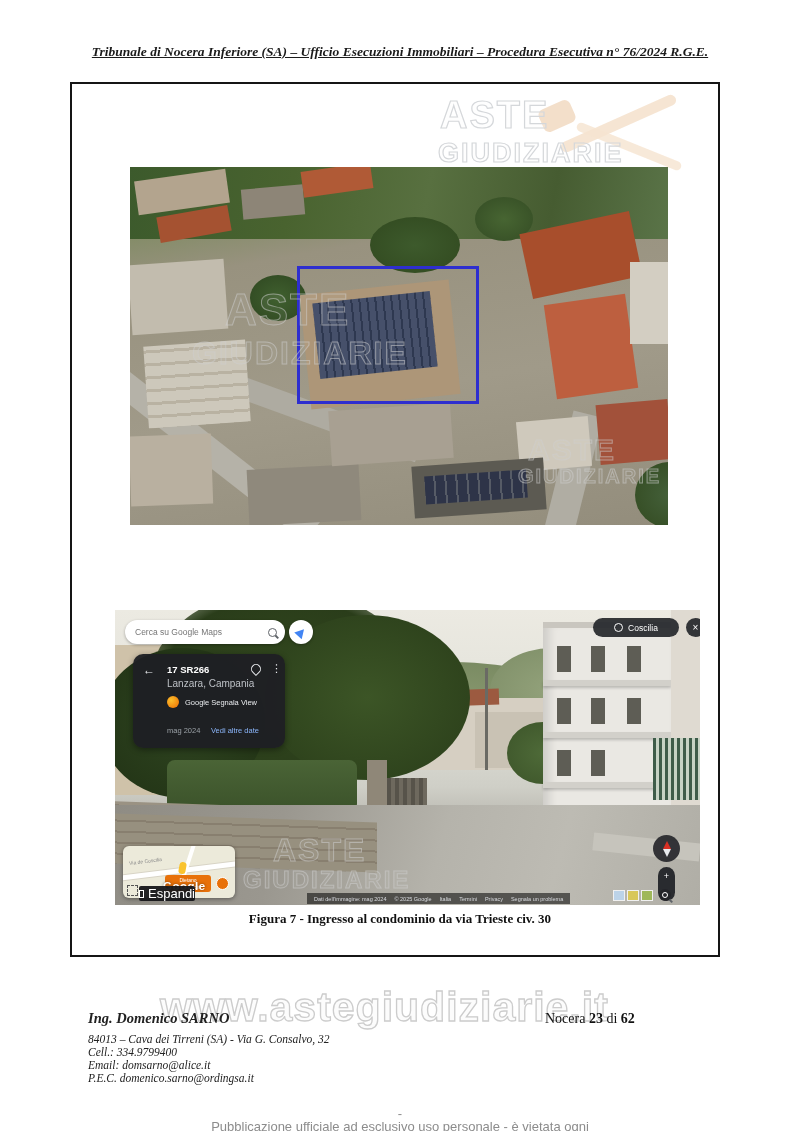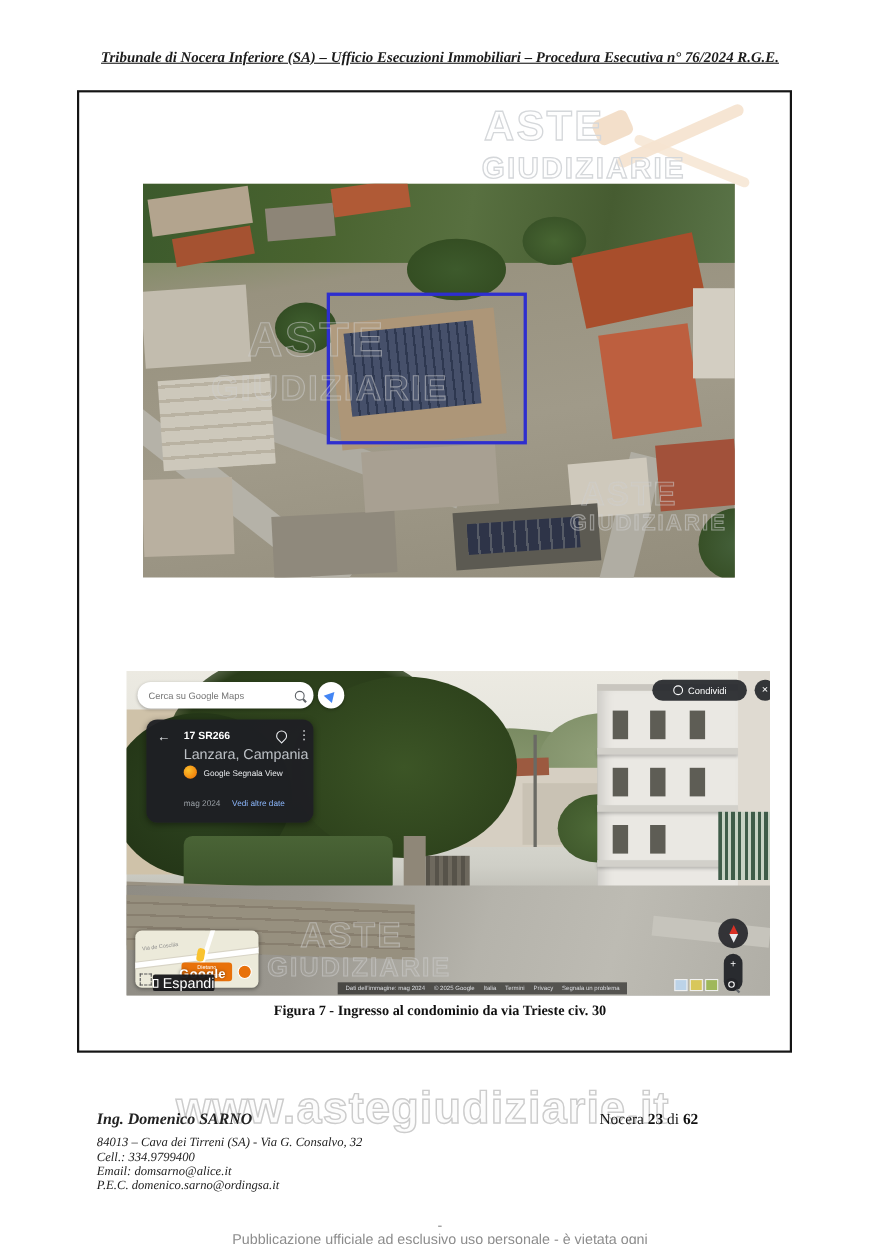--- a/index.html
+++ b/index.html
@@ -180,32 +180,32 @@
       <input placeholder="Cerca su Google Maps" style="">
       <span class="mag"></span>
     </div>
     <div class="abs" style="left:174px;top:10px;width:24px;height:24px;border-radius:50%;background:#fff;box-shadow:0 1px 3px rgba(0,0,0,.3);z-index:6;display:flex;align-items:center;justify-content:center;">
       <span style="width:0;height:0;border-left:5px solid transparent;border-right:5px solid transparent;border-bottom:9px solid #4285f4;transform:rotate(42deg);display:block;"></span>
     </div>
 
     <div class="infocard">
       <span class="abs" style="left:10px;top:9px;font-size:12px;color:#e8eaed;">←</span>
       <span class="abs" style="left:34px;top:10px;font-size:9.5px;font-weight:bold;color:#fff;">17 SR266</span>
-      <span class="abs" style="left:34px;top:24px;font-size:13px;color:#bdc1c6;">Lanzara, Campania</span>
+      <span class="abs" style="left:34px;top:24px;font-size:10px;color:#bdc1c6;">Lanzara, Campania</span>
       <span class="abs" style="left:118px;top:10px;width:8px;height:8px;border:1.5px solid #e8eaed;border-radius:50% 50% 50% 0;transform:rotate(-45deg);"></span>
       <span class="abs" style="left:138px;top:8px;font-size:11px;color:#e8eaed;">⋮</span>
       <span class="abs" style="left:34px;top:42px;width:12px;height:12px;border-radius:50%;background:radial-gradient(circle at 35% 35%,#fbc02d,#ef6c00);"></span>
       <span class="abs" style="left:52px;top:44px;font-size:7.5px;color:#e8eaed;">Google Segnala View</span>
       <span class="abs" style="left:34px;top:72px;font-size:7.5px;color:#9aa0a6;">mag 2024</span>
       <span class="abs" style="left:78px;top:72px;font-size:7.5px;color:#8ab4f8;">Vedi altre date</span>
     </div>
 
     <div class="pill-dark abs" style="left:478px;top:8px;width:86px;height:19px;z-index:6;gap:5px;">
       <span style="width:7px;height:7px;border:1.3px solid #fff;border-radius:50%;display:inline-block;position:relative;"></span>
-      <span style="font-size:8.5px;">Condividi</span>
+      <span style="font-size:8.5px;">Coscilia</span>
     </div>
     <div class="pill-dark abs" style="left:571px;top:8px;width:19px;height:19px;border-radius:50%;z-index:6;">
       <span style="font-size:10px;">×</span>
     </div>
 
     <div class="abs" style="left:8px;top:236px;width:112px;height:52px;background:#eceada;border-radius:6px;box-shadow:0 1px 4px rgba(0,0,0,.4);overflow:hidden;z-index:6;">
       <div class="abs" style="left:-6px;top:22px;width:130px;height:5px;background:#fff;transform:rotate(-7deg);box-shadow:0 0 0 1px #d8d4c6;"></div>
       <div class="abs" style="left:60px;top:-4px;width:4px;height:60px;background:#fff;transform:rotate(18deg);"></div>
       <span class="abs" style="left:6px;top:12px;font-size:5px;color:#8a8a8a;transform:rotate(-7deg);">Via de Coscilia</span>
       <div class="abs" style="left:56px;top:16px;width:7px;height:12px;background:#f9c32f;border-radius:3px;transform:rotate(10deg);"></div>

